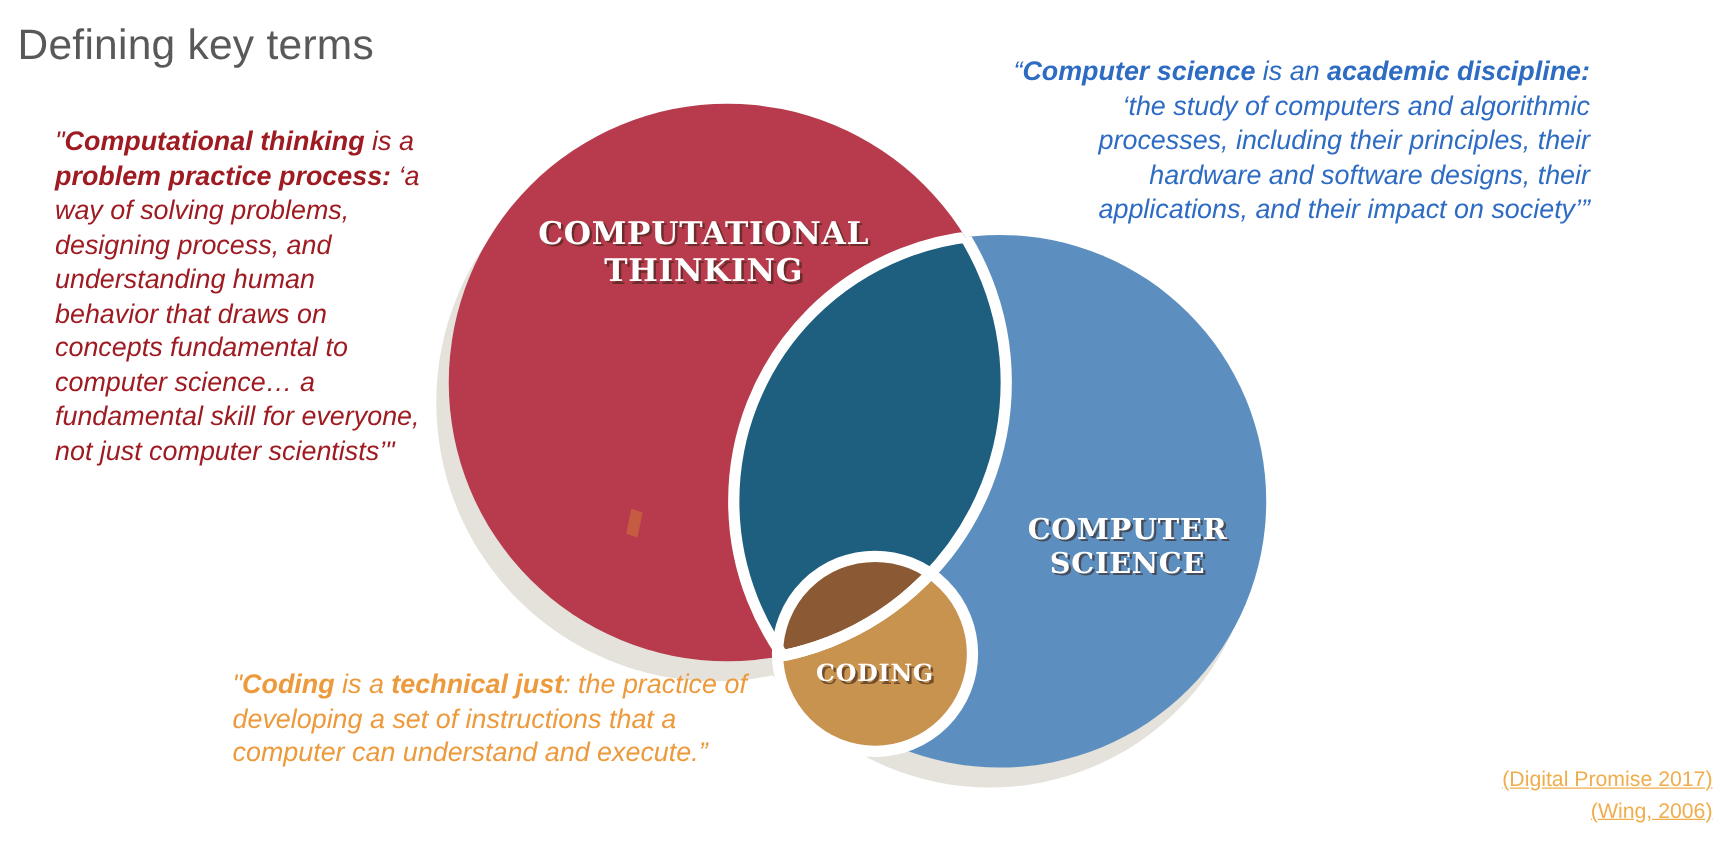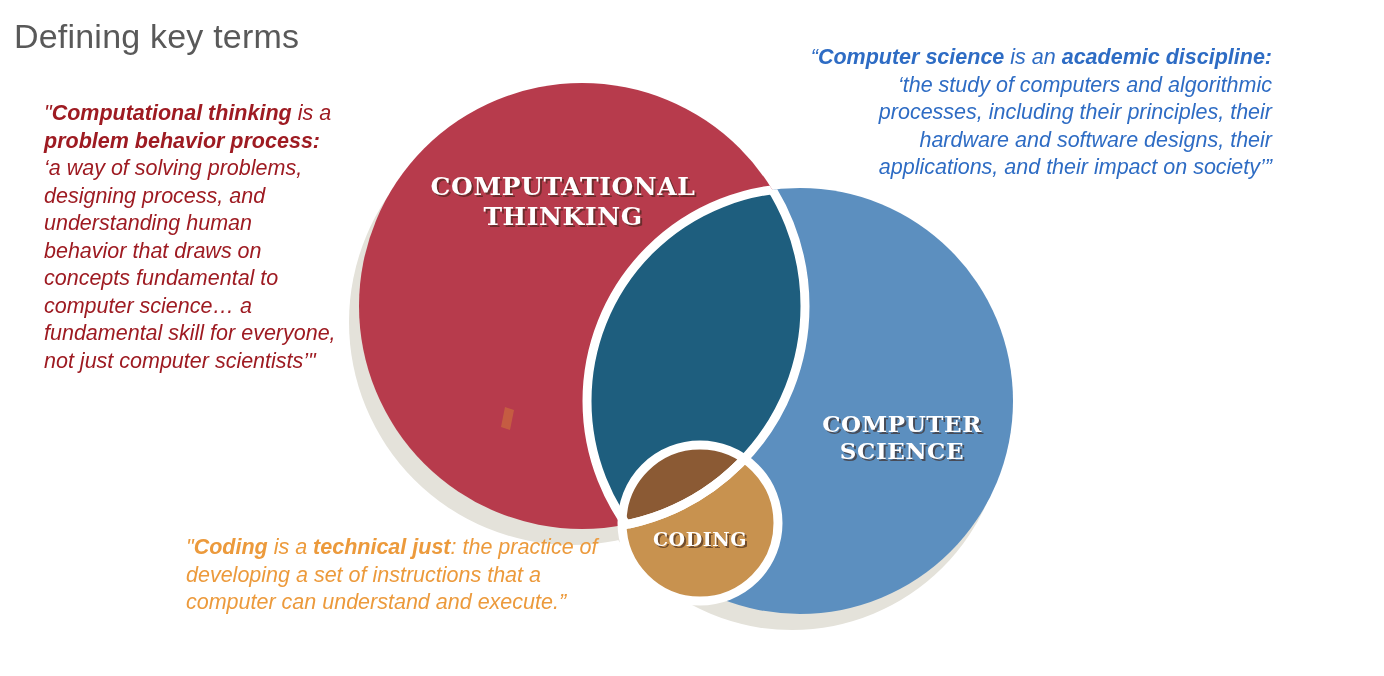--- a/index.html
+++ b/index.html
@@ -130,25 +130,29 @@
     </g>
 
     <path d="M505 407 l9 3 -4 20 -9 -3 z" fill="#D2793A" opacity="0.55"></path>
   </svg>
 
   <div class="venn-label" id="label-ct">COMPUTATIONAL THINKING</div>
   <div class="venn-label" id="label-cs">COMPUTER SCIENCE</div>
   <div class="venn-label" id="label-coding">CODING</div>
 
   <div class="quote" id="quote-ct">
-    <span>"</span><b>Computational thinking</b><span> is a </span><b>problem behavior process:</b><span>  ‘a way of solving problems, designing process, and understanding human behavior that draws on concepts fundamental to computer science… a fundamental skill for everyone, not just computer scientists’"</span>
+    <span>"</span><b>Computational thinking</b><span> is a </span><b>problem practice process:</b><span>  ‘a way of solving problems, designing process, and understanding human behavior that draws on concepts fundamental to computer science… a fundamental skill for everyone, not just computer scientists’"</span>
   </div>
 
   <div class="quote" id="quote-cs">
     <span>“</span><b>Computer science</b><span> is an </span><b>academic discipline:</b><span>  ‘the study of computers and algorithmic processes, including their principles, their hardware and software designs, their applications, and their impact on society’”</span>
   </div>
 
   <div class="quote" id="quote-coding">
     <span>"</span><b>Coding</b><span> is a </span><b>technical just</b><span>:  the practice of developing a set of instructions that a computer can understand and execute.”</span>
   </div>
 
+  <div id="citations">
+    <a>(Digital Promise 2017)</a>
+    <a>(Wing, 2006)</a>
+  </div>
 
 </div>
 
 </body></html>

